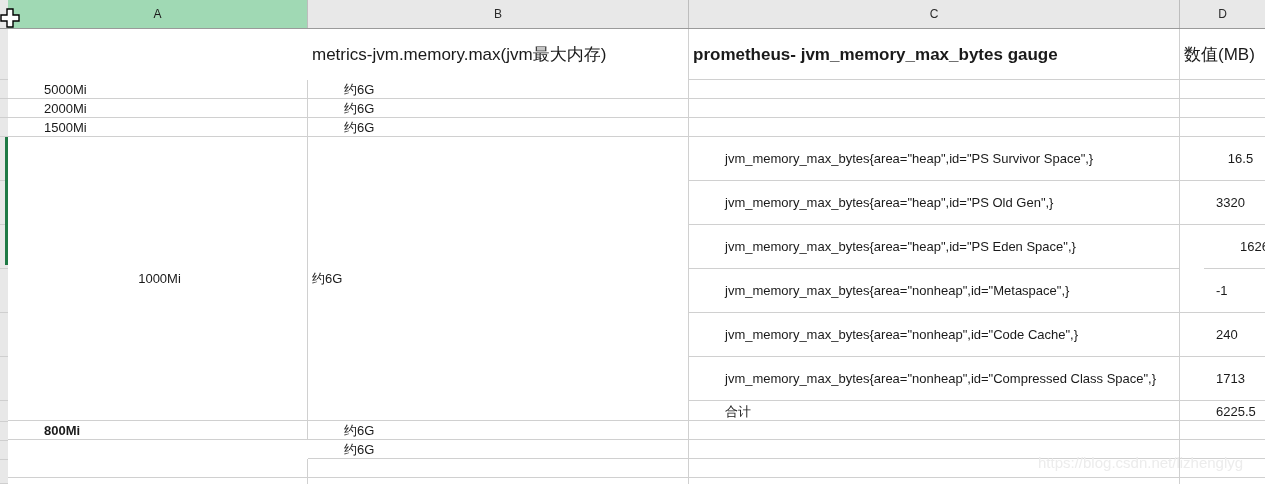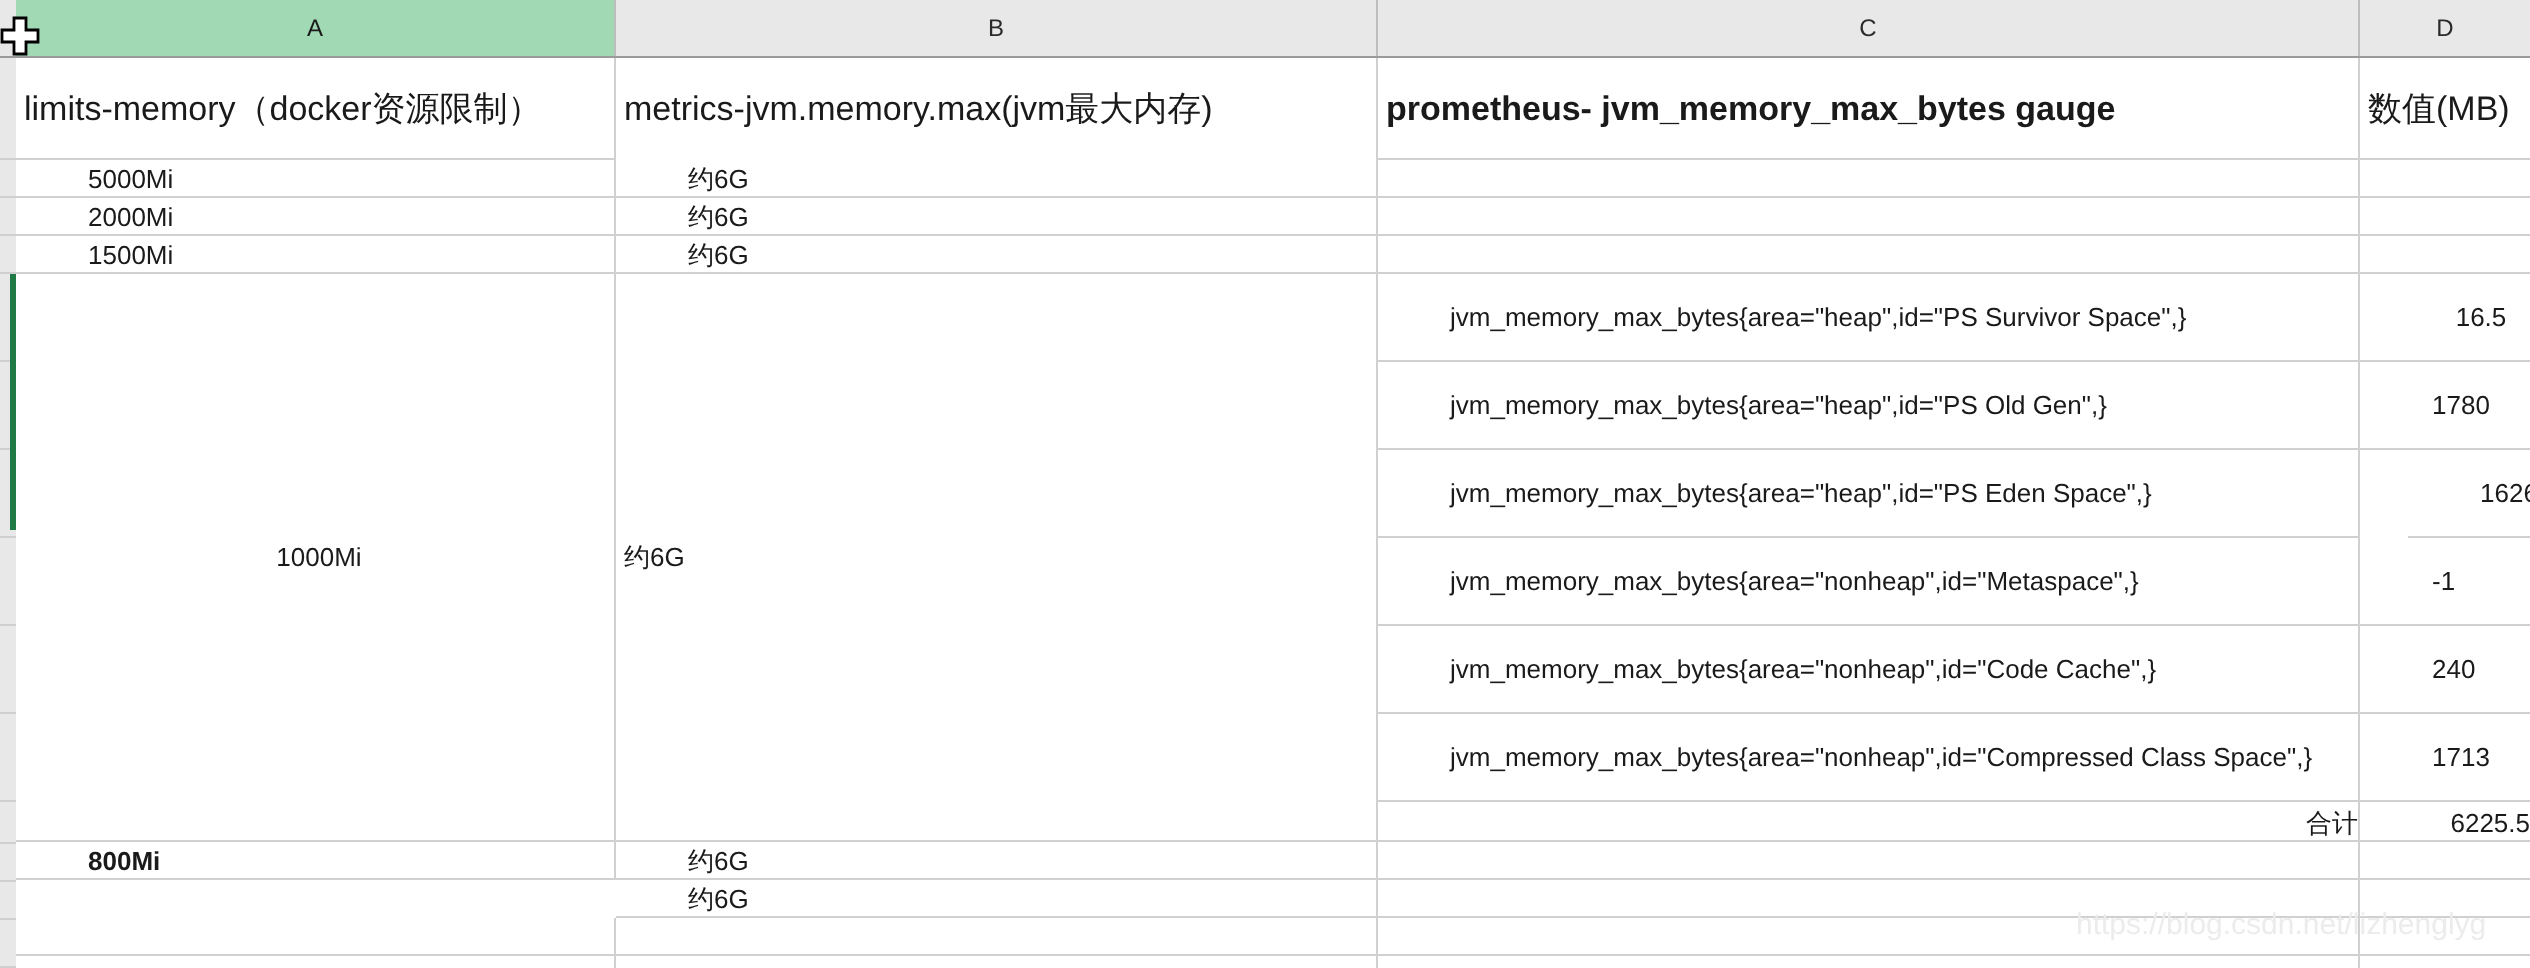--- a/index.html
+++ b/index.html
@@ -101,21 +101,20 @@
     padding-left: 36px;
   }
   .cell.body.small .txt {
     line-height: 19px;
   }
   .cell.body.tall .txt {
     line-height: 44px;
   }
   .cell.body.mid .txt {
     line-height: 21px;
-    text-align: right;
   }
 
   
   .cell.merged {
     display: flex;
     align-items: center;
   }
   .cell.merged .txt {
     font-size: 13px;
     line-height: 16px;
@@ -161,23 +160,20 @@
     <div class="rowhead" style="top:284px; height:44px;"></div>
     <div class="rowhead" style="top:328px; height:44px;"></div>
     <div class="rowhead" style="top:372px; height:21px;"></div>
     <div class="rowhead" style="top:393px; height:19px;"></div>
     <div class="rowhead" style="top:412px; height:19px;"></div>
     <div class="rowhead" style="top:431px; height:24px;"></div>
   </div>
 
   <div class="sel-bar" style="left:5px; top:137px; height:128px;"></div>
 
-  <div class="cell hdr" style="left:8px; top:29px; width:300px; height:51px;">
-    <span class="txt">limits-memory（docker资源限制）</span>
-  </div>
   <div class="cell hdr" style="left:308px; top:29px; width:381px; height:62px;">
     <span class="txt">metrics-jvm.memory.max(jvm最大内存)</span>
   </div>
   <div class="cell hdr" style="left:689px; top:29px; width:491px; height:51px;font-weight:bold;">
     <span class="txt">prometheus- jvm_memory_max_bytes gauge</span>
   </div>
   <div class="cell hdr" style="left:1180px; top:29px; width:85px; height:51px; border-right:none;">
     <span class="txt">数值(MB)</span>
   </div>
 
@@ -231,21 +227,21 @@
     <span class="txt">jvm_memory_max_bytes{area="heap",id="PS Survivor Space",}</span>
   </div>
   <div class="cell body tall" style="left:1180px; top:137px; width:85px; height:44px; border-right:none;text-align:center;">
     <span class="txt">16.5</span>
   </div>
 
   <div class="cell body tall" style="left:689px; top:181px; width:491px; height:44px;">
     <span class="txt">jvm_memory_max_bytes{area="heap",id="PS Old Gen",}</span>
   </div>
   <div class="cell body tall" style="left:1180px; top:181px; width:85px; height:44px; border-right:none;">
-    <span class="txt">1780</span>
+    <span class="txt">3320</span>
   </div>
 
   <div class="cell body tall" style="left:689px; top:225px; width:491px; height:44px;">
     <span class="txt">jvm_memory_max_bytes{area="heap",id="PS Eden Space",}</span>
   </div>
   <div class="cell body tall" style="left:1180px; top:225px; width:85px; height:44px; border-right:none;margin-left:24px;">
     <span class="txt">1626</span>
   </div>
 
   <div class="cell body tall" style="left:689px; top:269px; width:491px; height:44px;">

